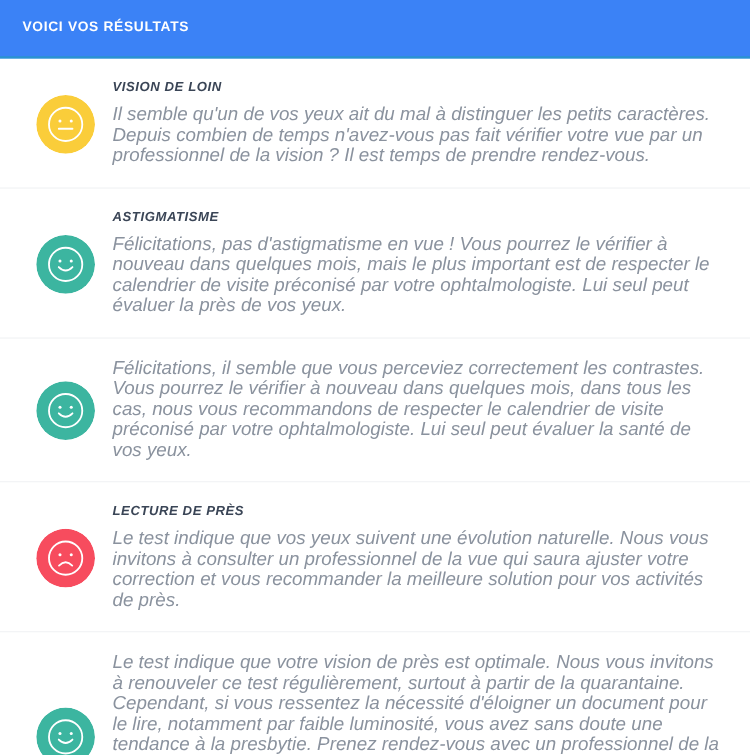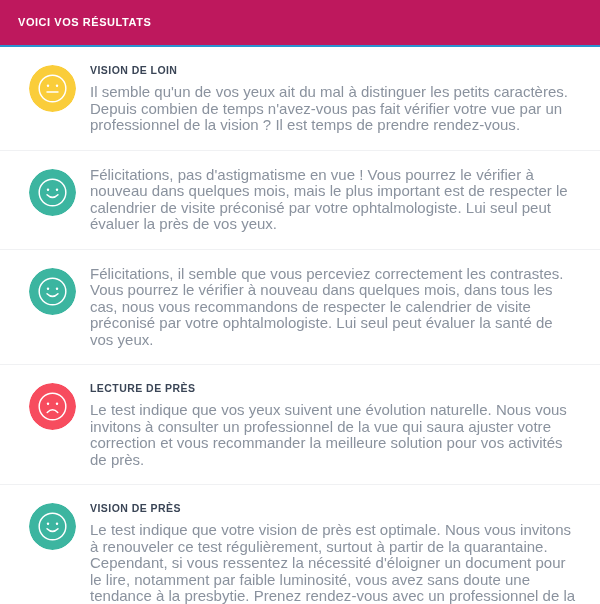--- a/index.html
+++ b/index.html
@@ -20,21 +20,21 @@
   .page {
     width: 600px;
     height: 604px;
     position: relative;
     background: #ffffff;
   }
 
   
   .header-bar {
     height: 47px;
-    background: #be185d;
+    background: #3b82f6;
     display: flex;
     align-items: center;
     padding: 0 0 0 18px;
     box-sizing: border-box;
     border-bottom: 2px solid #2a93d0;
   }
   .header-title {
     color: #ffffff;
     font-size: 11px;
     font-weight: bold;
@@ -43,25 +43,26 @@
     line-height: 14px;
     margin-top: -2px;
   }
 
   
   .results {
     display: block;
   }
   .result-row {
     display: flex;
-    align-items: flex-start;
+    align-items: center;
     padding: 16px 18px 16px 18px;
     box-sizing: border-box;
     border-bottom: 1px solid #f0f1f3;
     background: #ffffff;
+    font-style: italic;
   }
   .result-row:last-child {
     border-bottom: none;
   }
 
   .icon-cell {
     flex: 0 0 68px;
     display: flex;
     justify-content: center;
     padding-top: 2px;
@@ -129,20 +130,21 @@
         <div class="icon-cell">
           <svg viewBox="0 0 48 48" class="face-icon">
             <circle cx="24" cy="24" r="24" fill="#3cb5a0"></circle>
             <circle cx="24" cy="24" r="13.6" fill="none" stroke="#ffffff" stroke-width="1.5"></circle>
             <circle cx="19.4" cy="21.2" r="1.25" fill="#ffffff"></circle>
             <circle cx="28.6" cy="21.2" r="1.25" fill="#ffffff"></circle>
             <path fill="none" stroke="#ffffff" stroke-width="1.5" stroke-linecap="round" d="M18.4 26.2 Q24 31.8 29.6 26.2"></path>
           </svg>
         </div>
         <div class="text-cell">
+          <div class="result-title">ASTIGMATISME</div>
           <div class="result-desc">Félicitations, pas d'astigmatisme en vue ! Vous pourrez le vérifier à nouveau dans quelques mois, mais le plus important est de respecter le calendrier de visite préconisé par votre ophtalmologiste. Lui seul peut évaluer la près de vos yeux.</div>
         </div>
       </div>
       <div class="result-row">
         <div class="icon-cell">
           <svg viewBox="0 0 48 48" class="face-icon">
             <circle cx="24" cy="24" r="24" fill="#3cb5a0"></circle>
             <circle cx="24" cy="24" r="13.6" fill="none" stroke="#ffffff" stroke-width="1.5"></circle>
             <circle cx="19.4" cy="21.2" r="1.25" fill="#ffffff"></circle>
             <circle cx="28.6" cy="21.2" r="1.25" fill="#ffffff"></circle>
@@ -172,21 +174,20 @@
         <div class="icon-cell">
           <svg viewBox="0 0 48 48" class="face-icon">
             <circle cx="24" cy="24" r="24" fill="#3cb5a0"></circle>
             <circle cx="24" cy="24" r="13.6" fill="none" stroke="#ffffff" stroke-width="1.5"></circle>
             <circle cx="19.4" cy="21.2" r="1.25" fill="#ffffff"></circle>
             <circle cx="28.6" cy="21.2" r="1.25" fill="#ffffff"></circle>
             <path fill="none" stroke="#ffffff" stroke-width="1.5" stroke-linecap="round" d="M18.4 26.2 Q24 31.8 29.6 26.2"></path>
           </svg>
         </div>
         <div class="text-cell">
-          <div class="result-title">VISION DE PRÈS</div>
           <div class="result-desc">Le test indique que votre vision de près est optimale. Nous vous invitons à renouveler ce test régulièrement, surtout à partir de la quarantaine. Cependant, si vous ressentez la nécessité d'éloigner un document pour le lire, notamment par faible luminosité, vous avez sans doute une tendance à la presbytie. Prenez rendez-vous avec un professionnel de la vision pour faire contrôler votre vue et en savoir plus sur les diverses solutions de correction qui s'offrent à vous : verres progressifs, verres midistance, lunettes de lecture...</div>
         </div>
       </div>
       <div class="result-row">
         <div class="icon-cell">
           <svg viewBox="0 0 48 48" class="face-icon">
             <circle cx="24" cy="24" r="24" fill="#3cb5a0"></circle>
             <circle cx="24" cy="24" r="13.6" fill="none" stroke="#ffffff" stroke-width="1.5"></circle>
             <circle cx="19.4" cy="21.2" r="1.25" fill="#ffffff"></circle>
             <circle cx="28.6" cy="21.2" r="1.25" fill="#ffffff"></circle>

